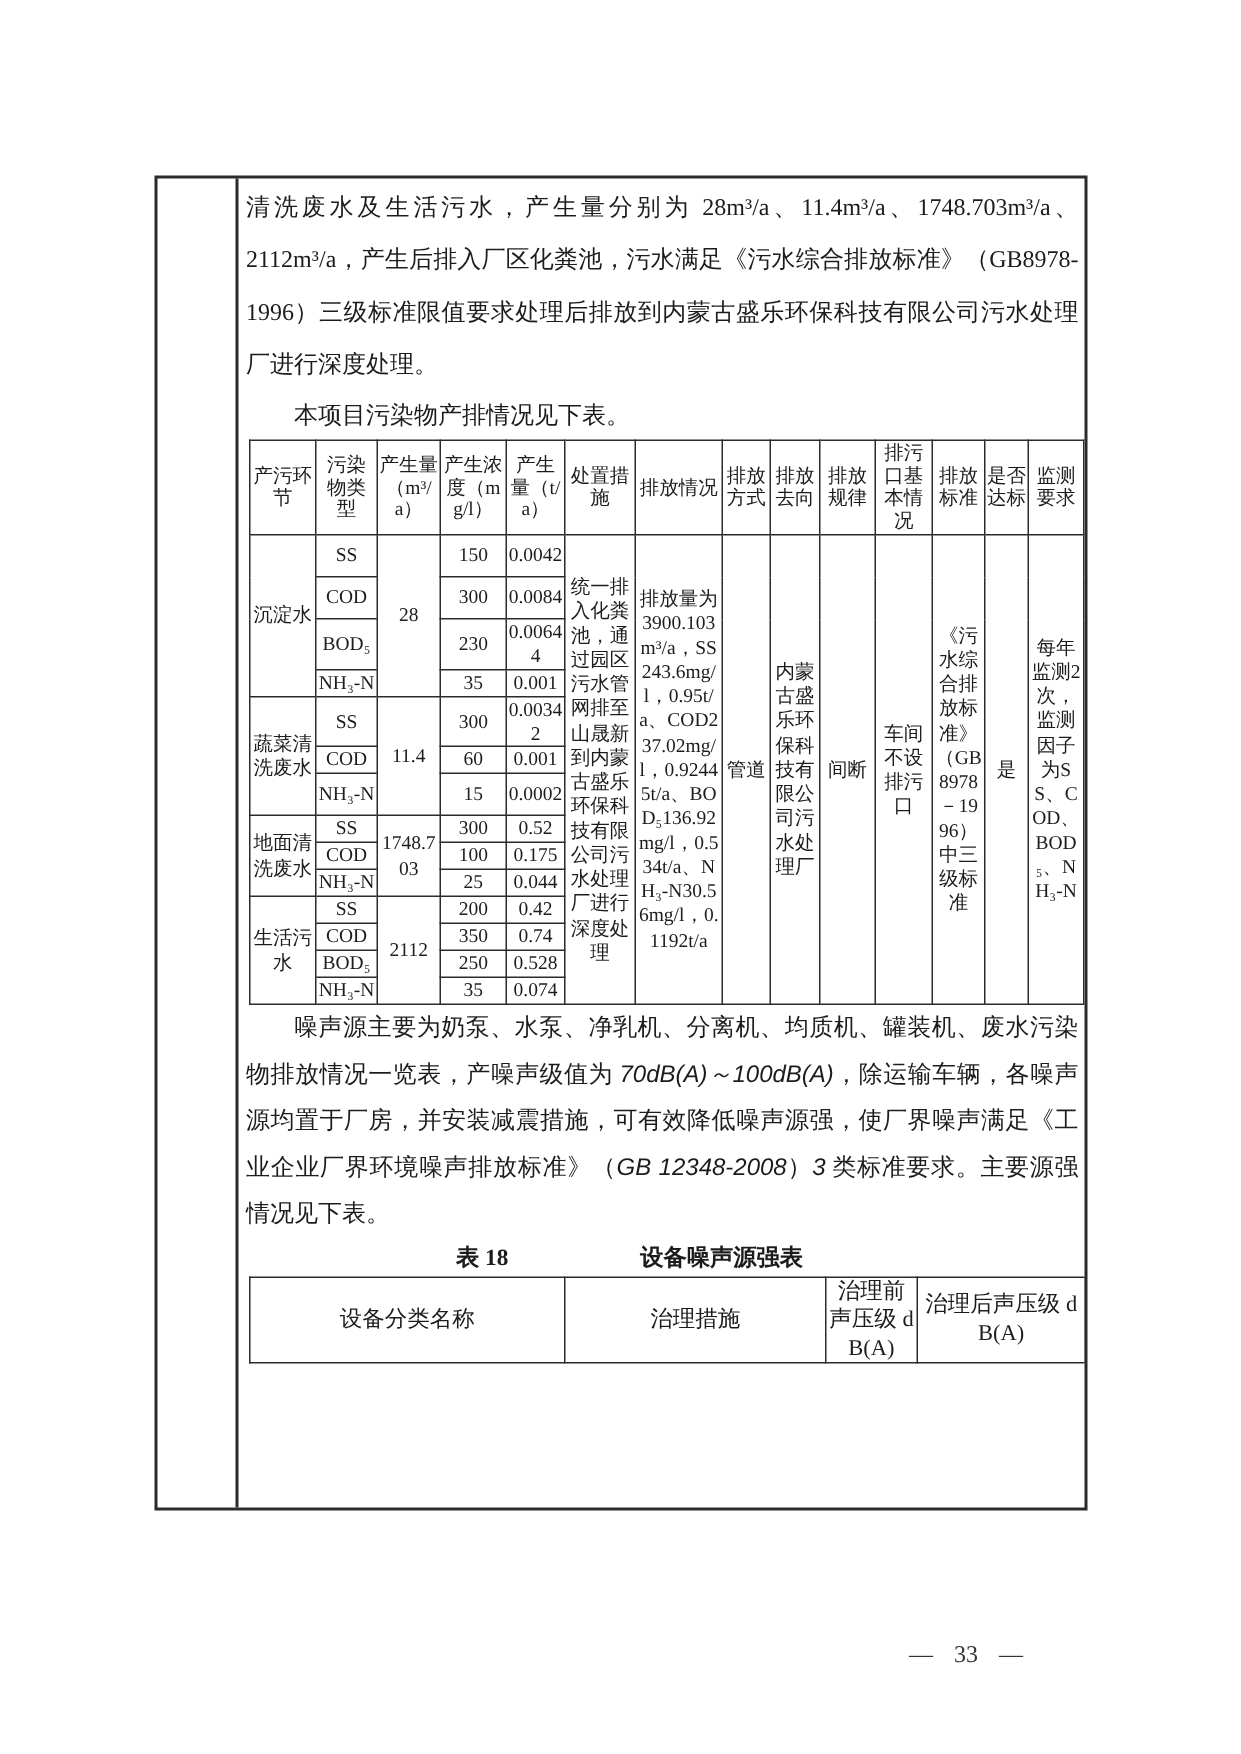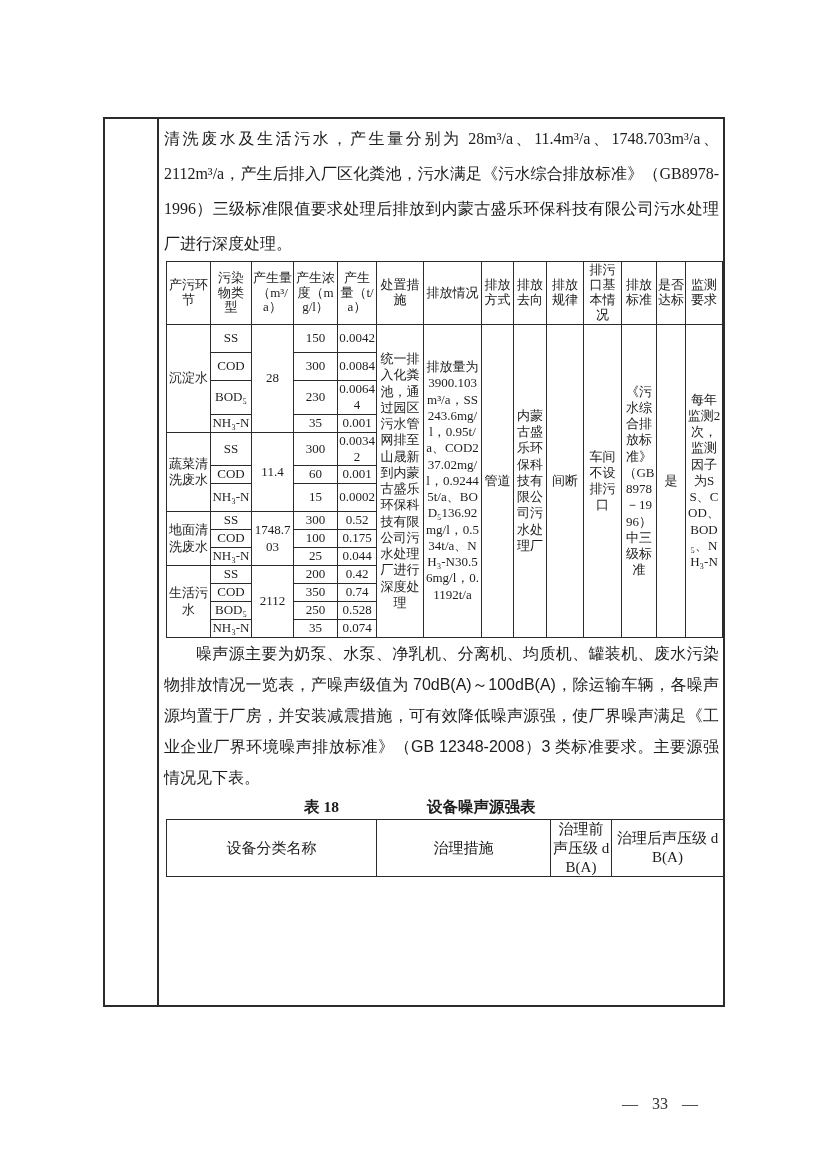--- a/index.html
+++ b/index.html
@@ -35,37 +35,38 @@
   .t17 th { height:62px; line-height:1.15; }
   .t17 td { line-height:1.25; }
   tr.rt  { height:28px; }
   tr.rs  { height:18px; }
   .vcell { line-height:1.25; }
 
   .t18 { width:557px; margin-left:2px; font-size:15px; margin-top:1px; }
   .t18 th { height:52px; line-height:1.25; }
   .t18 td { height:26px; }
 
-  .sans { font-family:"Liberation Sans","DejaVu Sans",sans-serif; }
+  .sans { font-family:"Liberation Sans","DejaVu Sans",sans-serif;font-style:italic; }
 
   .footer {
-    position:absolute; top:1095px; left:622px; width:150px;
+    position:absolute; top:1095px; left:606px; width:150px;
     font-size:16px; color:#333;
   }
   .footer .num { margin:0 14px; }
 </style>
 </head>
 <body>
 
 <div class="page">
   <div class="form-box">
     <div class="form-left-cell"></div>
     <div class="form-content">
 
       <p class="para intro">清洗废水及生活污水，产生量分别为 28m³/a、11.4m³/a、1748.703m³/a、2112m³/a，产生后排入厂区化粪池，污水满足《污水综合排放标准》（GB8978-1996）三级标准限值要求处理后排放到内蒙古盛乐环保科技有限公司污水处理厂进行深度处理。</p>
+      <p class="para note">本项目污染物产排情况见下表。</p>
 
 
       <table class="t17">
         <colgroup>
           <col style="width:44px">
             <col style="width:41px">
             <col style="width:42px">
             <col style="width:44px">
           <col style="width:39px">
             <col style="width:47px">

